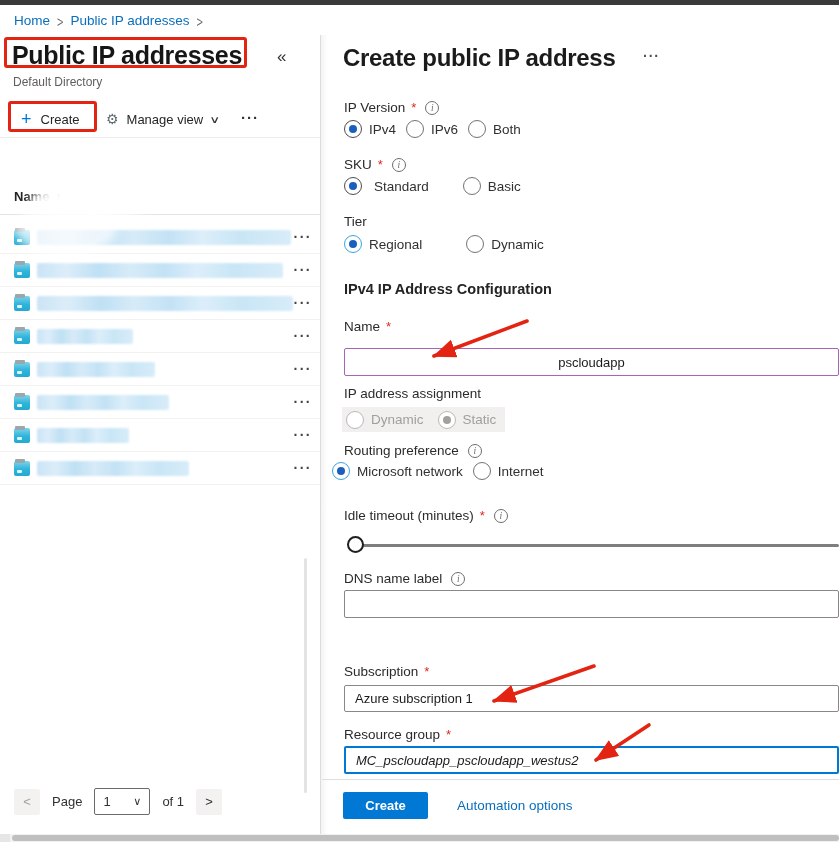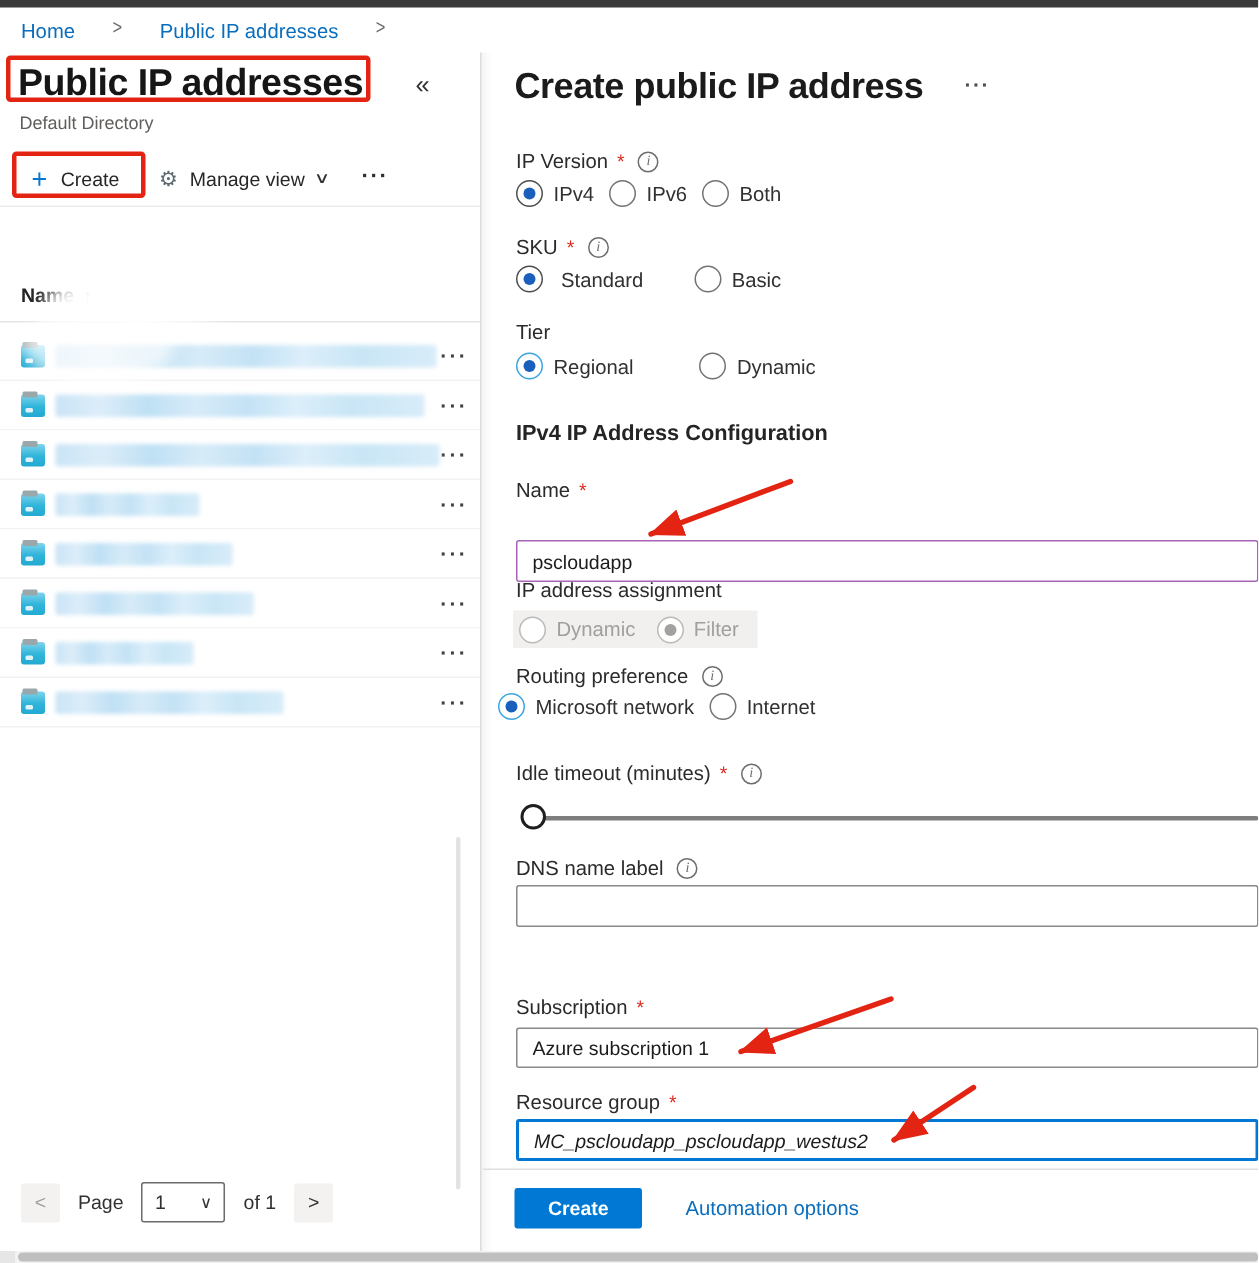--- a/index.html
+++ b/index.html
@@ -3,21 +3,21 @@
 <meta charset="utf-8">
 <style>
   * { margin:0; padding:0; box-sizing:border-box; }
   html,body { width:839px; height:842px; overflow:hidden; background:#fff;
     font-family:"Liberation Sans", sans-serif; color:#323130; }
   #page { position:relative; width:839px; height:842px; background:#fff; overflow:hidden; }
   .abs { position:absolute; }
 
   
   .top-stripe { left:0; top:0; width:839px; height:5px; background:#3a3a3a; }
-  .breadcrumb { left:14px; top:13px; display:flex; align-items:flex-start; gap:25px; font-size:13.5px; }
+  .breadcrumb { left:14px; top:13px; display:flex; align-items:flex-end; gap:7px; font-size:13.5px; }
   .bc-link { color:#0a6ebd; cursor:pointer; }
   .bc-sep { color:#696969; font-size:11px; transform:scaleY(1.25); }
 
   
   .panel-divider { left:320px; top:35px; width:1px; height:799px; background:#dcdcdc; }
   .blade-shadow { left:321px; top:35px; width:7px; height:799px;
     background:linear-gradient(90deg, rgba(0,0,0,0.045), rgba(0,0,0,0)); }
 
   
   .page-title { left:12px; top:41px; font-size:25px; font-weight:700; color:#161616; letter-spacing:-0.3px; }
@@ -83,21 +83,21 @@
   .rb.sel.lightring { border-color:#3ba4e0; }
   .rb.dis { border-color:#bbb9b7; }
   .rb.dis.sel::after { background:#a3a1a0; }
   .opt.disabled { color:#a19f9d; cursor:default; }
   .mr10 { margin-right:10px; } .mr14 { margin-right:14px; } .mr34 { margin-right:34px;gap:12px; } .mr44 { margin-right:44px; }
 
   .section-heading { left:344px; top:281px; font-size:14.5px; font-weight:700; color:#242424; }
 
   .az-input { position:absolute; left:344px; width:495px; height:28px; border:1px solid #8a8886;
     border-radius:2px; padding:0 10px; font-size:13px; font-family:inherit; color:#1b1b1b; background:#fff; outline:none; }
-  .name-input { top:360px; border-color:#a864b8; }
+  .name-input { top:348px; border-color:#a864b8;text-align:center; }
   .dns-input { top:590px; }
   .sub-input { top:685px; height:27px; }
   .rg-input { top:746px; height:28px; border:2px solid #0078d4;font-style:italic; }
 
   .dis-group { left:342px; top:407px; width:163px; height:25px; background:#f1f0ee;
     display:flex; align-items:center; padding-left:4px; font-size:13.5px; }
 
   .slider-track { left:350px; top:544px; width:489px; height:3px; background:#7e7e7e; border-radius:2px; cursor:pointer; }
   .slider-handle { left:347px; top:536px; width:17px; height:17px; background:#fff;
     border:2.5px solid #1f1f1f; border-radius:50%; cursor:pointer; }
@@ -288,21 +288,21 @@
   <div class="flabel" style="left:344px; top:386px;">
     <span>IP address assignment</span>
   </div>
   <div class="abs dis-group">
     <span class="opt disabled mr14">
       <span class="rb dis"></span>
       <span>Dynamic</span>
     </span>
     <span class="opt disabled">
       <span class="rb dis sel"></span>
-      <span>Filter</span>
+      <span>Static</span>
     </span>
   </div>
 
   <div class="flabel" style="left:344px; top:443px;">
     <span>Routing preference</span>
     <span class="info">i</span>
   </div>
   <div class="radio-row" style="left:332px; top:462px;">
     <span class="opt mr10">
       <span class="rb sel lightring"></span>

